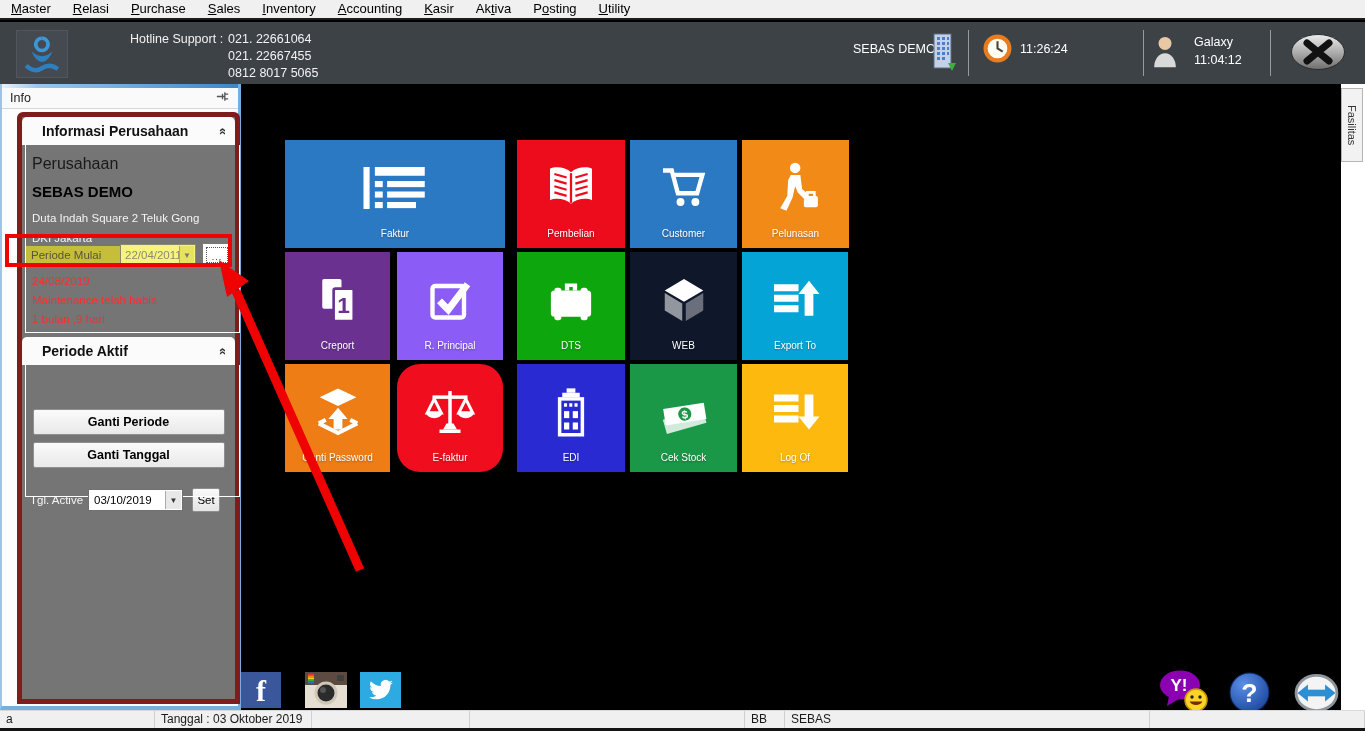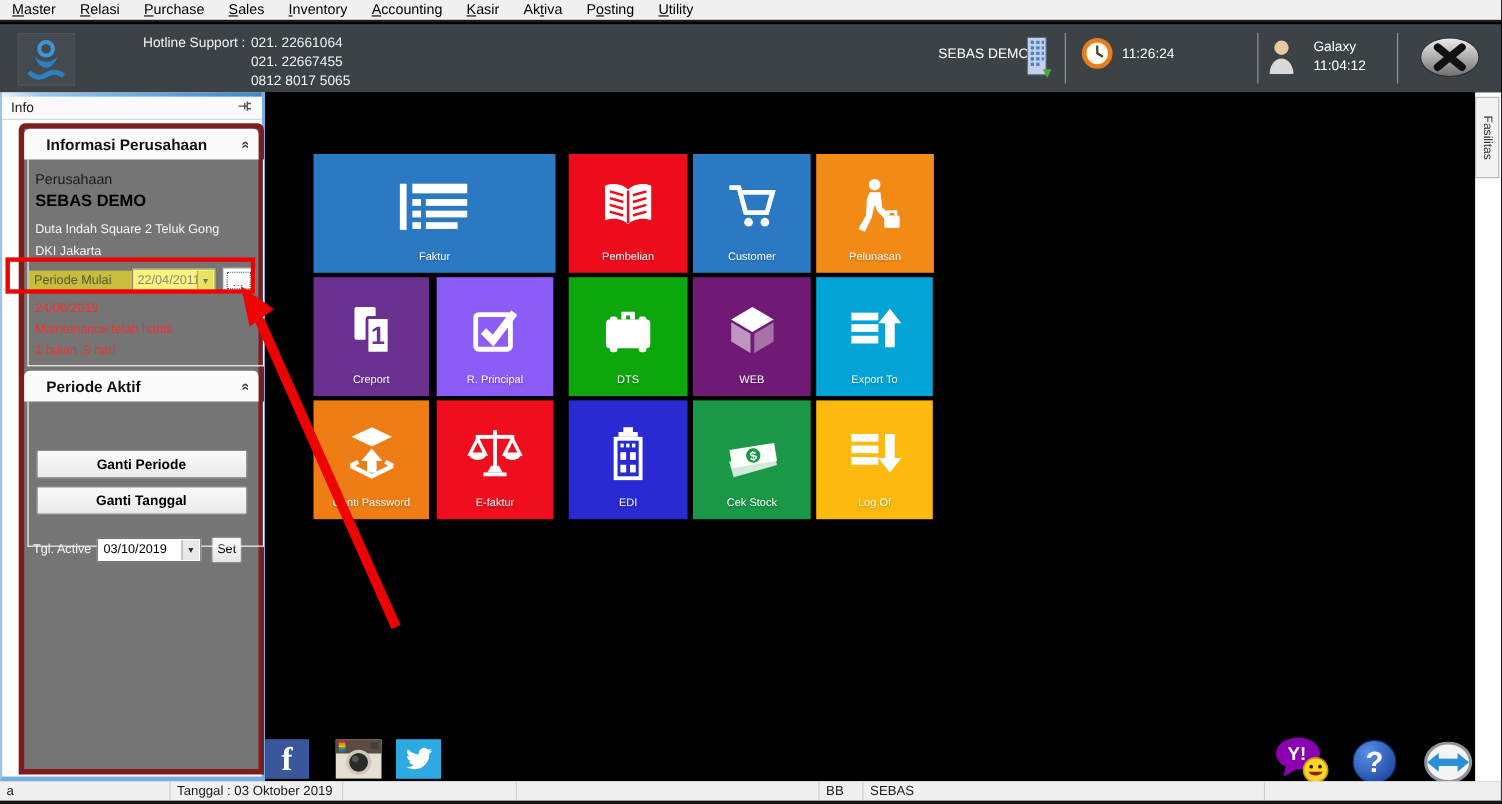--- a/index.html
+++ b/index.html
@@ -38,21 +38,21 @@
   .info-titlebar { position:absolute; left:0; top:4px; width:236px; height:21px; background:#fafafa;
                    border-bottom:1px solid #d7d7d7; font-size:12.5px; color:#222;
                    display:flex; align-items:center; padding:0 8px; }
   .info-titlebar .spacer { flex:1; }
   .dock-panel { position:absolute; left:15px; top:28px; width:223px; height:592px;
                 background:#757575; border:5px solid #7f1d1d; border-radius:6px 6px 0 0; }
   .panel-header { background:#fbfbfb; border-radius:5px 5px 0 0; height:28px; display:flex; align-items:center;
                   padding:0 10px 0 20px; font-weight:bold; font-size:14px; color:#111; }
   .panel-header .spacer { flex:1; }
   .chev { color:#333; font-size:13px; font-weight:bold; transform:rotate(-90deg); display:inline-block; }
-  .company-label { color:#1a1a1a; font-size:13px; margin:10px 0 4px 10px; }
+  .company-label { color:#1a1a1a; font-size:16px; margin:10px 0 10px 10px; }
   .company-name  { color:#000; font-weight:bold; font-size:15px; margin:0 0 12px 10px; }
   .addr { color:#f4f4f4; font-size:11.5px; margin:0 0 8px 10px; }
   .periode-row { position:absolute; left:4px; top:126px; height:24px; display:flex; align-items:center; }
   .periode-label { background:#c6bd3a; color:#55553e; font-size:11.5px; padding:3px 8px 4px 5px; width:94px; }
   .periode-combo { width:76px; height:22px; background:#f7f37f; border:1px solid #8a8a6a;
                    font-size:11.5px; color:#8a8a72; display:flex; align-items:center; padding-left:4px; position:relative; }
   .periode-combo .dd { position:absolute; right:1px; top:1px; bottom:1px; width:15px; background:#e8e35e;
                        border-left:1px solid #b0ab50; font-size:8px; color:#777; display:flex; align-items:center; justify-content:center; }
   .browse-btn { width:30px; height:24px; margin-left:6px; background:#fff; border:1px solid #777;
                 font-size:10px; color:#222; position:relative; cursor:pointer; }
@@ -397,21 +397,21 @@
         <div class="tile-icon">
           <svg viewBox="0 0 64 64" fill="#fff">
             <path d="M25 21 v-8 h14 v8 h-5 v-4 h-4 v4 z"></path>
             <rect x="9" y="21" width="46" height="30" rx="4"></rect>
             <rect x="13" y="18" width="8" height="37" rx="3"></rect>
             <rect x="43" y="18" width="8" height="37" rx="3"></rect>
           </svg>
         </div>
         <div class="tile-label">DTS</div>
       </div>
-      <div class="tile" style="left: 389px; top: 168px; width: 107px; height: 108px; background: #701a75;">
+      <div class="tile" style="left: 389px; top: 168px; width: 107px; height: 108px; background: #0f172a;">
         <div class="tile-icon">
           <svg viewBox="0 0 64 64">
             <polygon points="32,8 54,21 32,34 10,21" fill="#fff"></polygon>
             <polygon points="10,24 30,36 30,56 10,44" fill="#fff" opacity="0.55"></polygon>
             <polygon points="54,24 34,36 34,56 54,44" fill="#fff" opacity="0.38"></polygon>
           </svg>
         </div>
         <div class="tile-label">WEB</div>
       </div>
       <div class="tile" style="left: 501px; top: 168px; width: 106px; height: 108px; background: rgb(4, 165, 214);">
@@ -428,21 +428,21 @@
       <div class="tile" style="left: 44px; top: 280px; width: 105px; height: 108px; background: rgb(238, 125, 21);">
         <div class="tile-icon">
           <svg viewBox="0 0 64 64" fill="#fff">
             <polygon points="32,5 53,15 32,25 11,15"></polygon>
             <polygon points="32,27 43,40 37,40 37,52 27,52 27,40 21,40"></polygon>
             <path d="M10 45 L32 56 L54 45 M10 45 L18 41 M54 45 L46 41" stroke="#fff" stroke-width="4.5" fill="none"></path>
           </svg>
         </div>
         <div class="tile-label">Ganti Password</div>
       </div>
-      <div class="tile" style="left: 156px; top: 280px; width: 106px; height: 108px; background: rgb(240, 14, 30);">
+      <div class="tile" style="left: 156px; top: 280px; width: 106px; height: 108px; background: rgb(240, 14, 30); border-radius: 23px;">
         <div class="tile-icon">
           <svg viewBox="0 0 64 64" fill="#fff">
             <rect x="30" y="8" width="4" height="38"></rect>
             <rect x="12" y="13" width="40" height="4"></rect>
             <path d="M14 17 L6 33 H22 Z" fill="none" stroke="#fff" stroke-width="3.5"></path>
             <path d="M5 33 a9 6 0 0 0 18 0 z"></path>
             <path d="M50 17 L42 33 H58 Z" fill="none" stroke="#fff" stroke-width="3.5"></path>
             <path d="M41 33 a9 6 0 0 0 18 0 z"></path>
             <polygon points="24,52 40,52 36,45 28,45"></polygon>
             <rect x="20" y="52" width="24" height="4"></rect>

